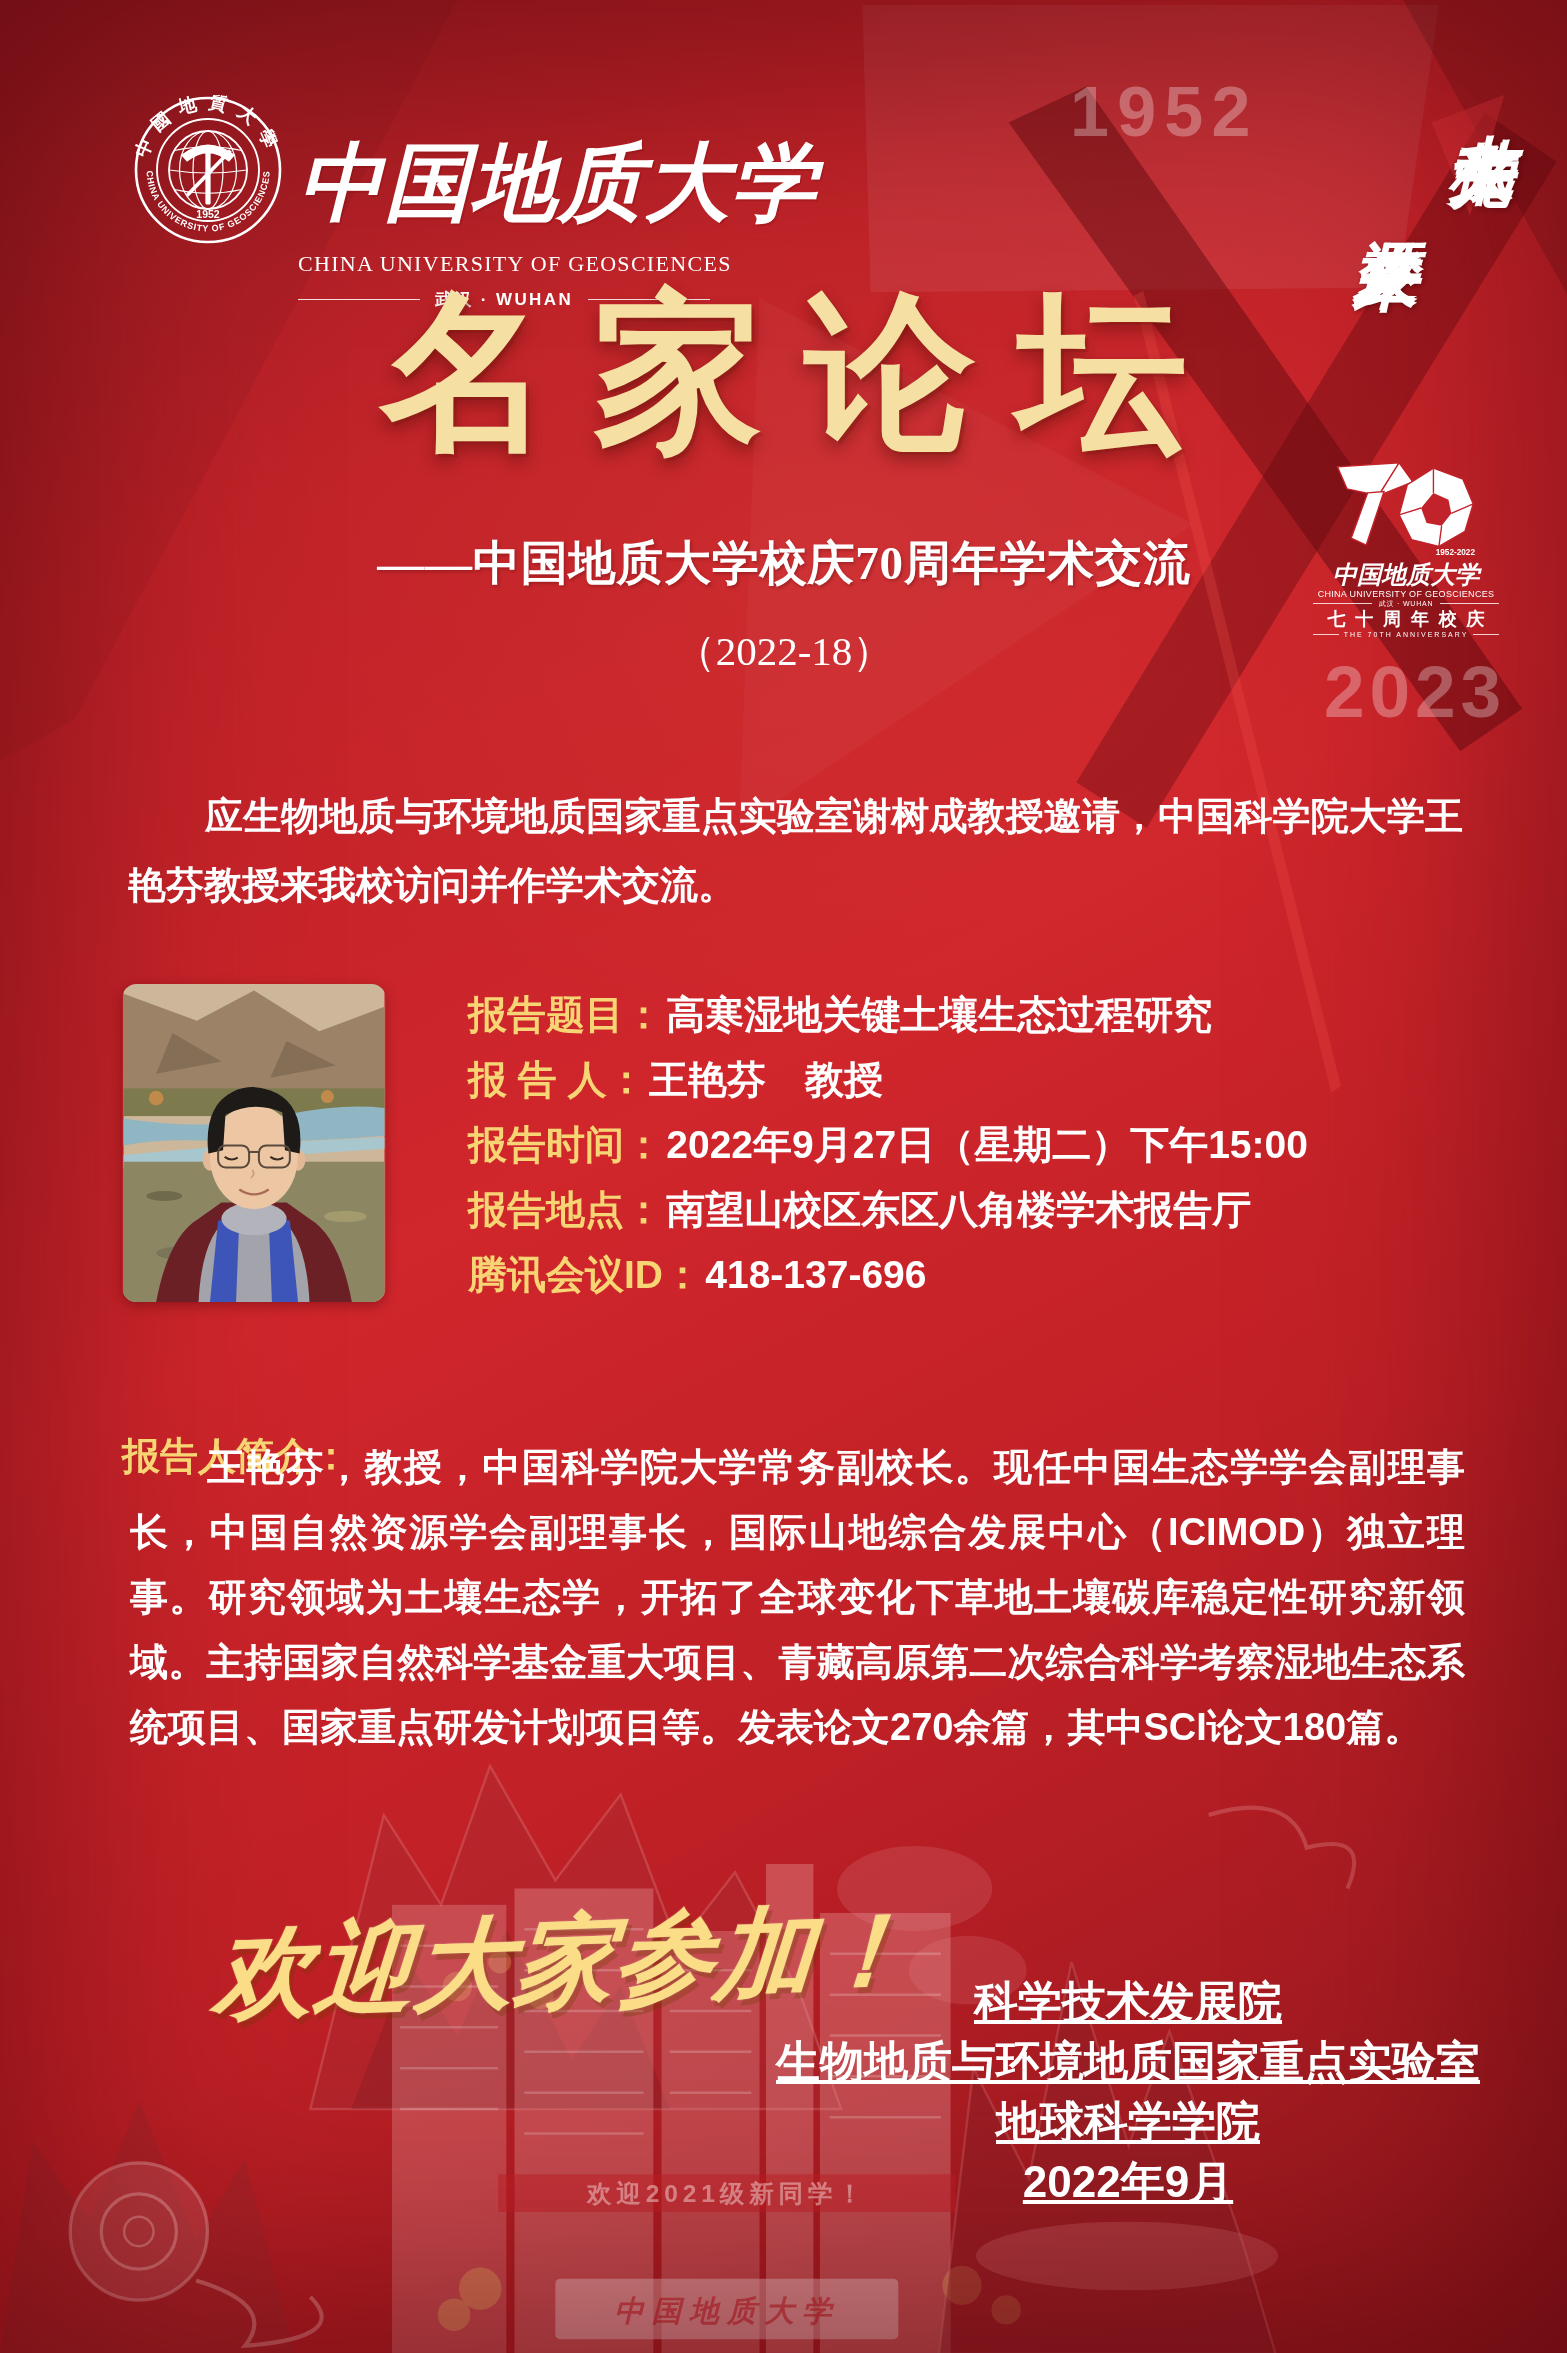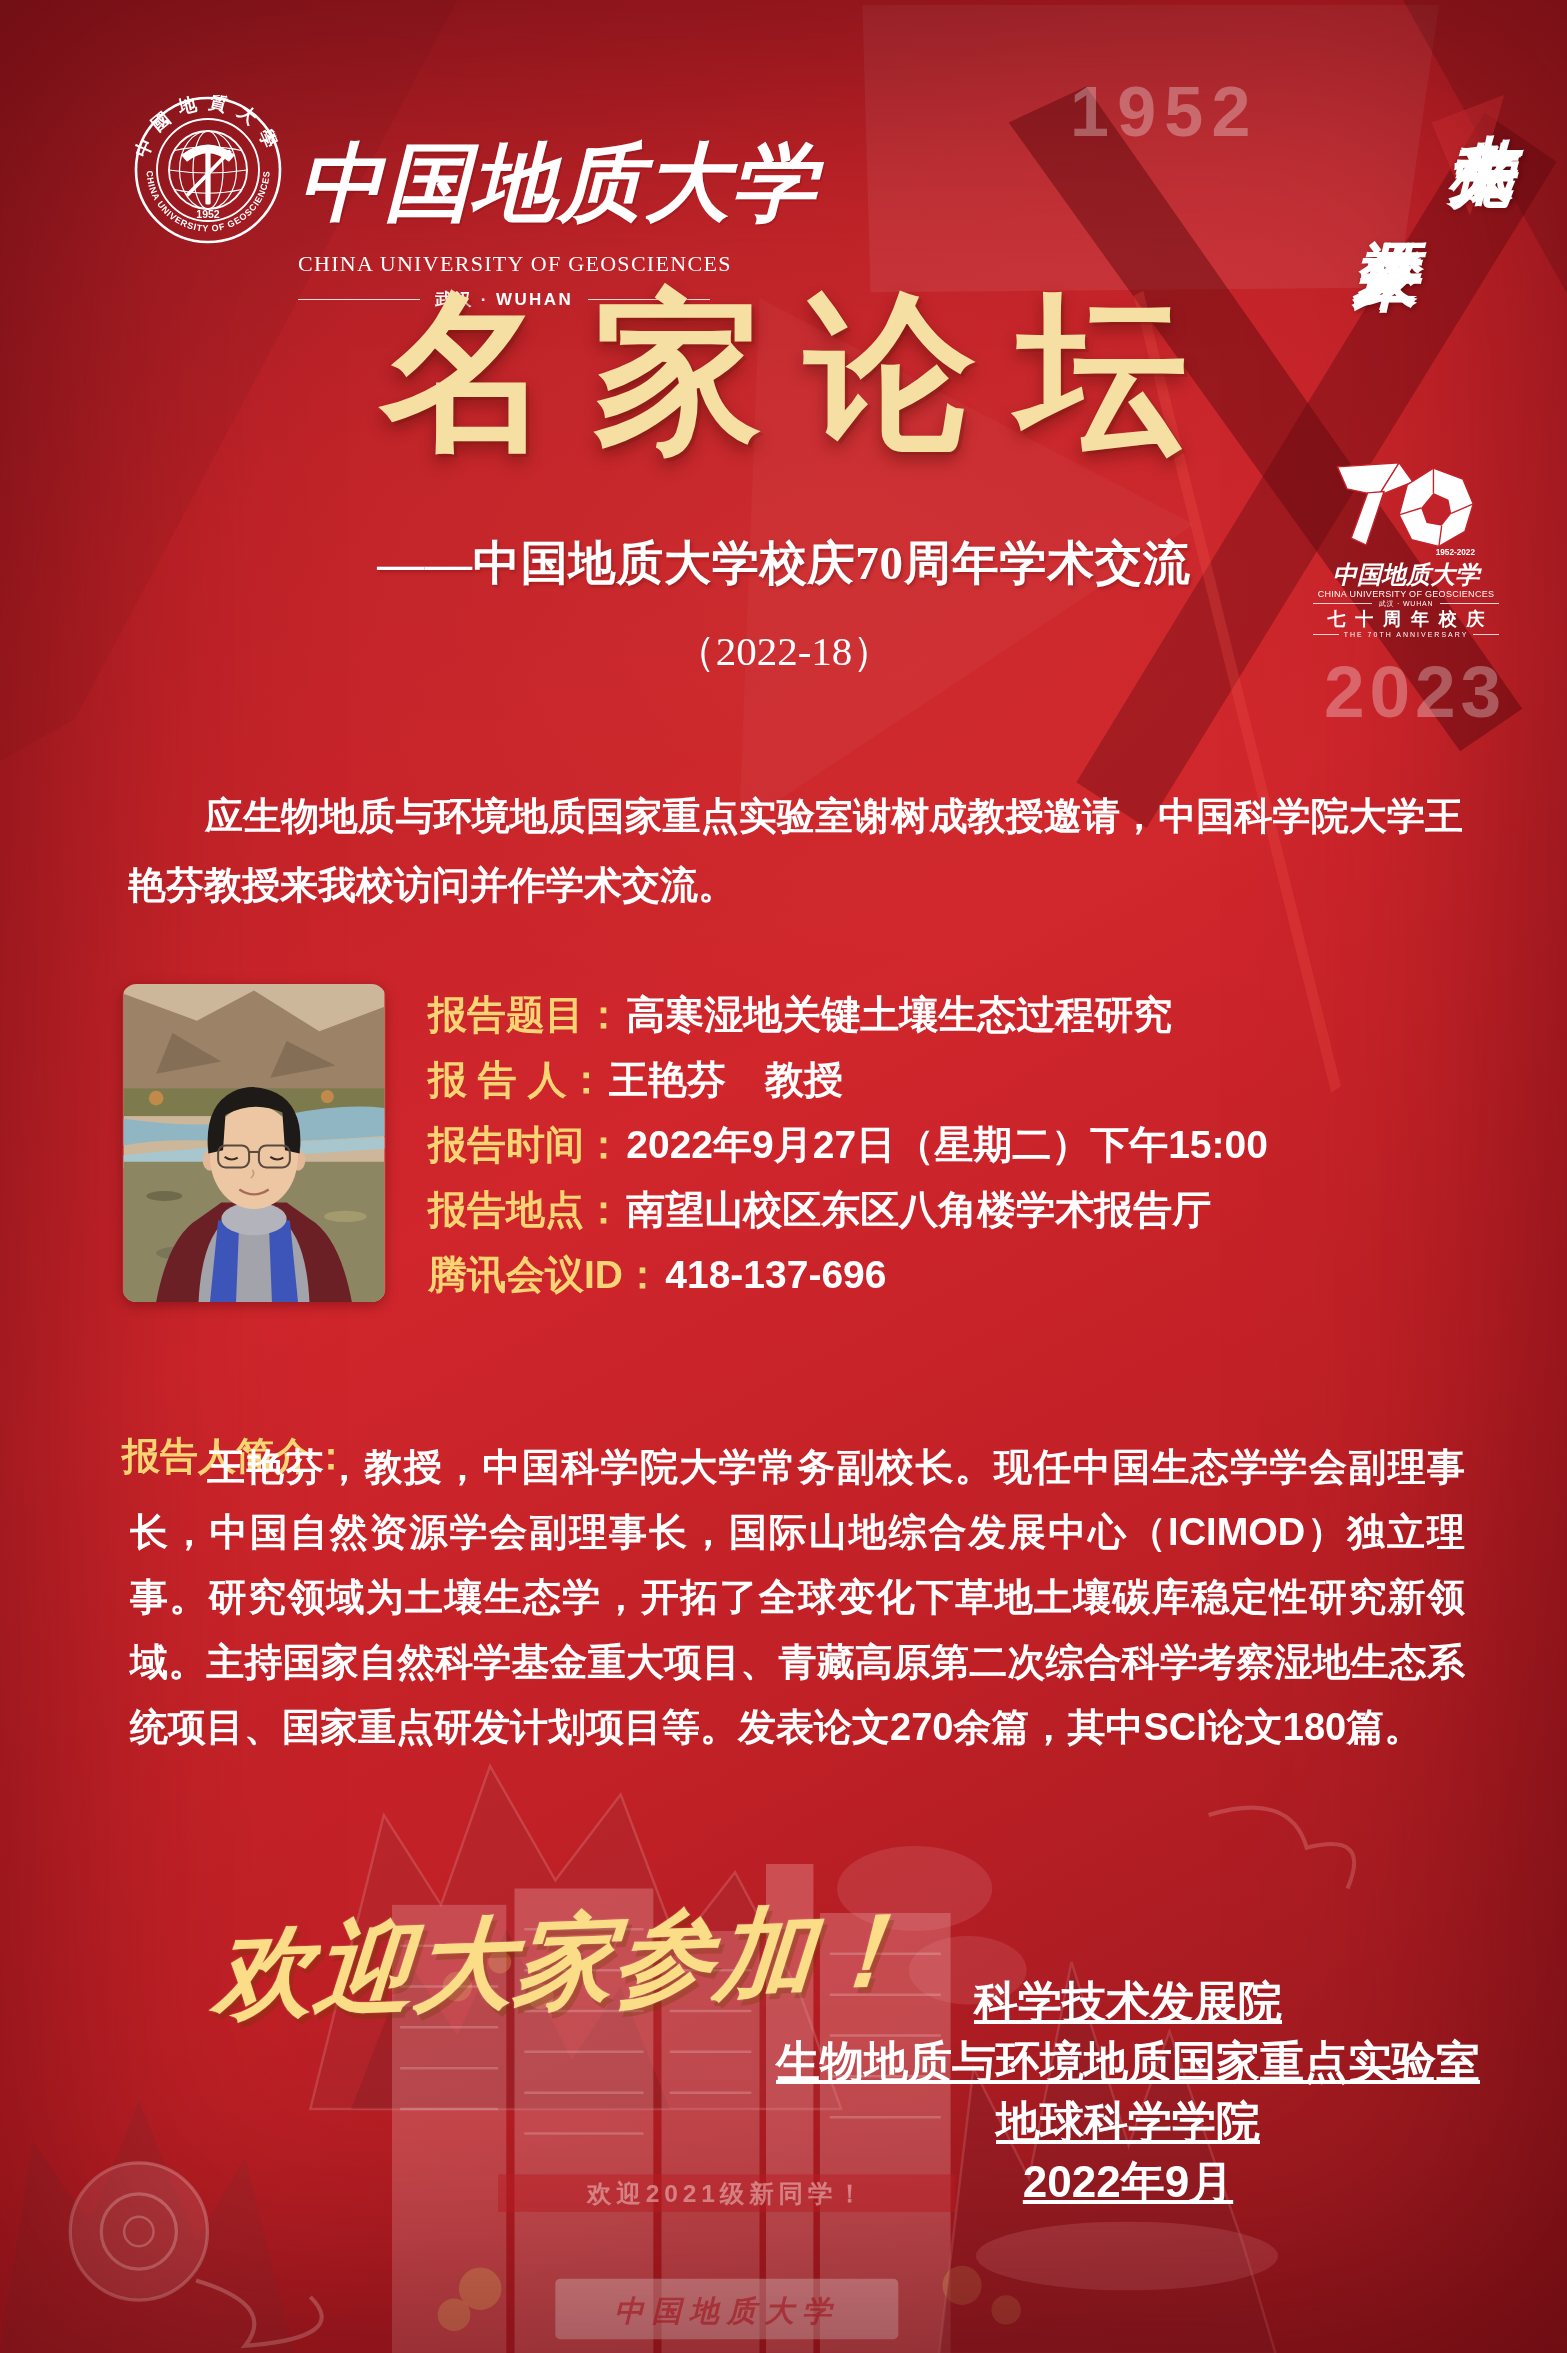--- a/index.html
+++ b/index.html
@@ -67,21 +67,21 @@
 
   
   .intro{left:128px;top:782px;width:1335px;color:#fff;font-size:38px;font-weight:bold;
     line-height:69px;text-align:justify;text-indent:77px;margin:0;}
 
   
   .photo{left:122px;top:984px;width:264px;height:318px;border-radius:14.7px;overflow:hidden;
     box-shadow:0 3.3px 11.4px rgba(60,0,5,.35);}
   .details{left:428px;top:982px;width:1045px;}
   .detail-row{height:65px;line-height:65px;font-size:39px;font-weight:bold;white-space:nowrap;}
-  .detail-label{color:#f8d574;}
+  .detail-label{color:#f8d574;margin-left:40px;}
   .detail-value{color:#fff;margin-left:3.3px;}
 
   
   .bio-heading{left:122px;top:1431px;font-size:38px;font-weight:bold;color:#f8d574;white-space:nowrap;}
   .bio-text{left:122px;top:1427px;width:1335px;color:#fff;font-size:38px;font-weight:bold;
     line-height:65px;text-align:justify;text-indent:77px;margin:8px;}
 
   
   .welcome{left:214px;top:1896px;font-family:"Liberation Serif",serif;font-style:italic;
     font-weight:bold;font-size:100px;color:#fadd86;white-space:nowrap;

